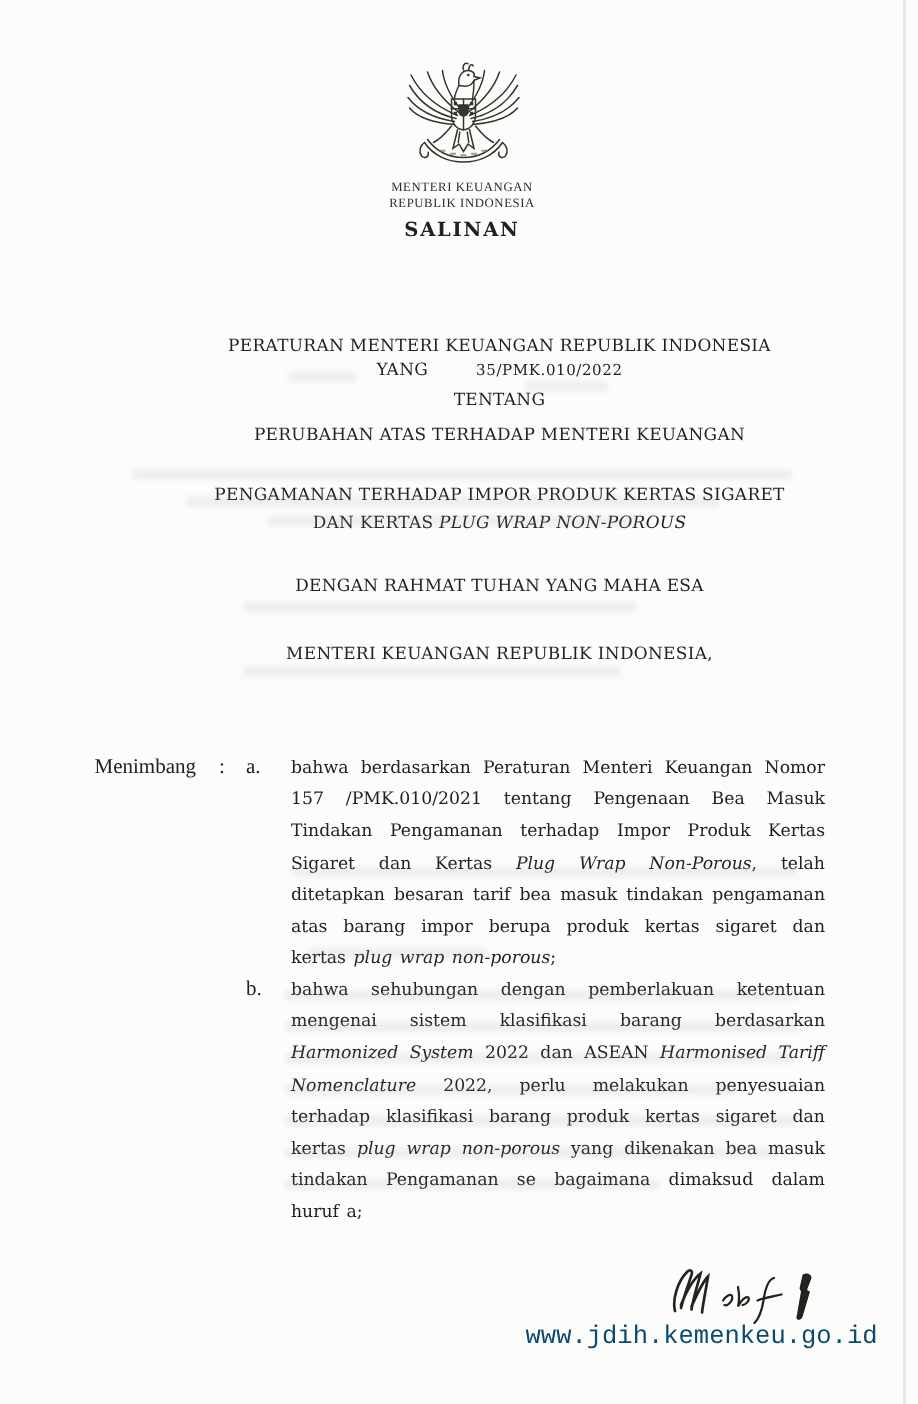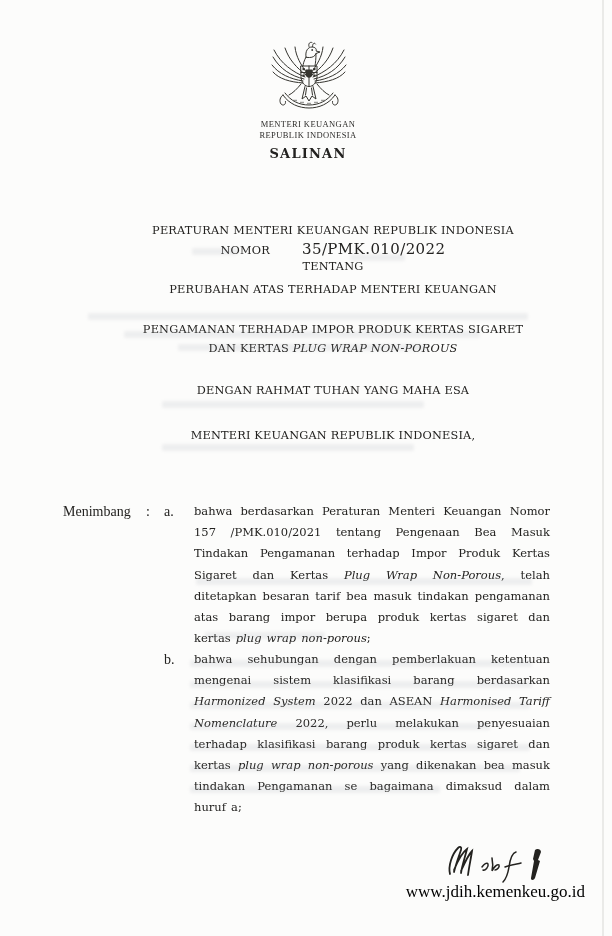--- a/index.html
+++ b/index.html
@@ -5,28 +5,28 @@
   html,body{margin:0;padding:0;background:#fcfcfb;}
   .page{position:relative;width:612px;height:936px;background:#fcfcfb;
         font-family:"DejaVu Serif",serif;color:#232220;overflow:hidden;}
   .abs{position:absolute;}
   .ctr594{left:0;width:594px;text-align:center;}
   .ctr600{left:8px;width:600px;text-align:center;}
   .hdr-sans{font-family:Liberation Serif, serif;font-size:8.5px;line-height:10.5px;
             letter-spacing:.4px;color:#2e2d2b;}
   .salinan{font-size:13px;font-weight:bold;letter-spacing:1.2px;text-align:center;}
   .title-line{font-size:11.3px;letter-spacing:.2px;white-space:nowrap;padding-left:36px;}
-  .nomor-value{font-size:15px;margin-left:32px;letter-spacing:.4px;}
+  .nomor-value{font-size:10px;margin-left:32px;letter-spacing:.4px;}
   .body-text{font-size:11.5px;line-height:21.2px;text-align:justify;word-spacing:1.4px;
              text-justify:inter-word;}
   .body-line{font-size:14px;line-height:21.2px;font-family:Liberation Serif, serif;}
   .ghost{position:absolute;height:7px;background:#9097a1;opacity:.13;
          filter:blur(1.6px);border-radius:2px;pointer-events:none;}
   .edge-line{position:absolute;left:602px;top:0;width:2px;height:936px;background:#eaeae8;}
-  .url-link{font-family:Liberation Serif, serif;font-size:17px;color:#000000;
+  .url-link{font-family:Liberation Mono, monospace;font-size:17px;color:#0c4a6e;
             text-decoration:none;white-space:nowrap;}
   i{}
 </style>
 </head>
 <body>
 
 <div class="page">
 
   <svg class="abs" style="left:268px;top:39px;" width="82" height="74" viewBox="0 0 80 74">
     <g stroke="#35342f" fill="none" stroke-width="1" stroke-linecap="round">
@@ -74,21 +74,21 @@
       <path d="M24 61.5 h4 M31 63.5 h4 M38 64.5 h4 M45 63.5 h4 M52 61.5 h4"></path>
     </g>
   </svg>
 
   <div class="abs ctr600 hdr-sans" style="top:119px">MENTERI KEUANGAN</div>
   <div class="abs ctr600 hdr-sans" style="top:129.5px">REPUBLIK INDONESIA</div>
   <div class="abs ctr600 salinan" style="top:146px">SALINAN</div>
 
   <div class="abs ctr594 title-line" style="top:224px">PERATURAN MENTERI KEUANGAN REPUBLIK INDONESIA</div>
   <div class="abs ctr594 title-line" style="top:240px">
-    <span>NOMOR</span><span class="nomor-value">35/PMK.010/2022</span>
+    <span>YANG</span><span class="nomor-value">35/PMK.010/2022</span>
   </div>
   <div class="abs ctr594 title-line" style="top:260px">TENTANG</div>
   <div class="abs ctr594 title-line" style="top:283px">PERUBAHAN ATAS TERHADAP MENTERI KEUANGAN</div>
   <div class="abs ctr594 title-line" style="top:323px">PENGAMANAN TERHADAP IMPOR PRODUK KERTAS SIGARET</div>
   <div class="abs ctr594 title-line" style="top:342px"><span>DAN KERTAS </span><i>PLUG WRAP NON-POROUS</i></div>
 
   <div class="abs ctr594 title-line" style="top:429px">MENTERI KEUANGAN REPUBLIK INDONESIA,</div>
   <div class="abs ctr594 title-line" style="top:384px">DENGAN RAHMAT TUHAN YANG MAHA ESA</div>
 
   <div class="abs body-line" style="left:63px;top:501px">Menimbang</div>

